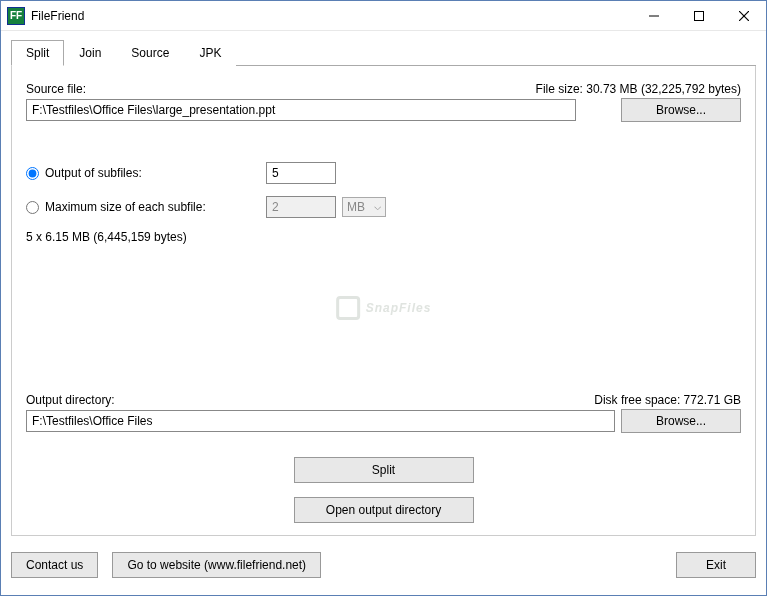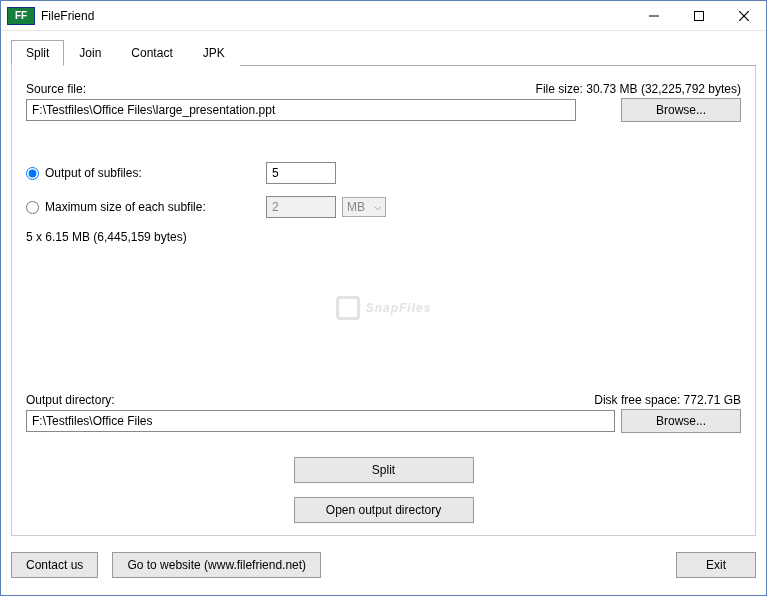--- a/index.html
+++ b/index.html
@@ -1,19 +1,19 @@
 <!DOCTYPE html>
 <html><head>
   <meta charset="utf-8">
   <style>
     * { box-sizing: border-box; margin: 0; padding: 0; font-family: "Segoe UI", Tahoma, sans-serif; font-size: 12px; }
     body { background: #fff; width: 767px; height: 596px; overflow: hidden; border: 1px solid #5a7fb4; }
     
     .titlebar { height: 30px; display: flex; align-items: center; padding: 0 0 0 6px; background: #fff; border-bottom: 1px solid #e8e8e8; }
-    .app-icon { width: 28px; height: 18px; background: #15803d; color: #fff; font-weight: bold; font-size: 10px; display: flex; align-items: center; justify-content: center; border: 1px solid #103090; margin-right: 6px; }
+    .app-icon { width: 18px; height: 18px; background: #15803d; color: #fff; font-weight: bold; font-size: 10px; display: flex; align-items: center; justify-content: center; border: 1px solid #103090; margin-right: 6px; }
     .title-text { flex: 1; font-size: 12px; color: #000; }
     .win-controls { display: flex; height: 100%; }
     .win-btn { width: 45px; height: 100%; display: flex; align-items: center; justify-content: center; cursor: pointer; }
     .win-btn svg { width: 10px; height: 10px; }
     
     .content { padding: 8px 10px; }
     
     .tabs { display: flex; border-bottom: 1px solid #aaa; position: relative; }
     .tab { padding: 5px 14px; border: 1px solid transparent; border-bottom: none; cursor: pointer; position: relative; top: 1px; background: #fff; }
     .tab.active { border-color: #aaa; border-bottom: 1px solid #fff; }
@@ -75,21 +75,21 @@
           <line x1="10" y1="0" x2="0" y2="10" stroke="#000" stroke-width="1.2"></line>
         </svg>
     </div>
   </div>
 </div>
 
 <div class="content">
   <div class="tabs">
     <div class="tab active">Split</div>
     <div class="tab">Join</div>
-    <div class="tab">Contact</div>
+    <div class="tab">Source</div>
     <div class="tab">JPK</div>
   </div>
 
   <div class="tab-panel">
 
     <div class="label-row">
       <span>Source file:</span>
       <span>File size: 30.73 MB (32,225,792 bytes)</span>
     </div>
     <div class="row" style="margin-bottom: 40px; gap: 39px;">

